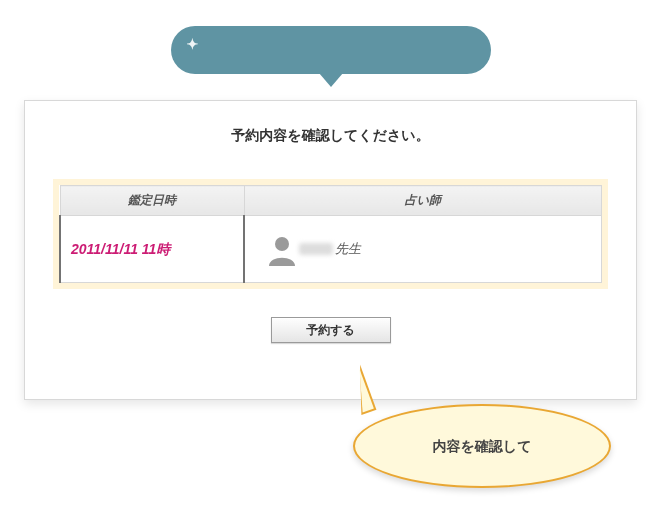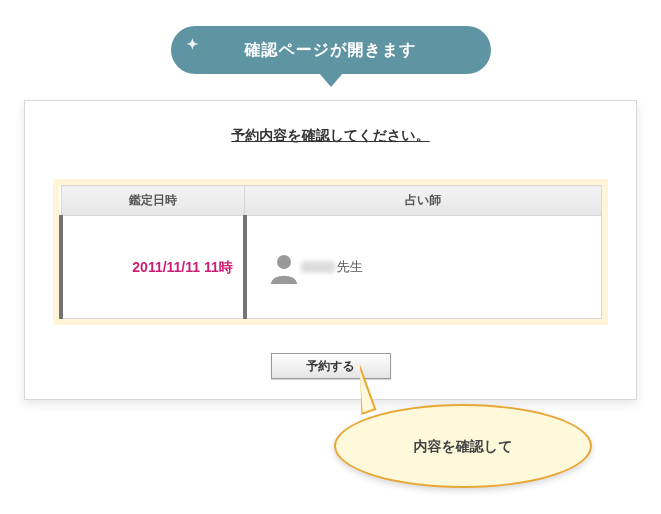--- a/index.html
+++ b/index.html
@@ -61,48 +61,48 @@
       box-shadow: 0 4px 10px rgba(0,0,0,.10);
       padding: 26px 28px;
     }
 
     .panel-title {
       text-align: center;
       font-size: 14px;
       font-weight: bold;
       color: #333;
       margin-bottom: 34px;
-      text-decoration: underline;
     }
 
     
     .table-wrap {
       border: 6px solid #fff4d8;
       background: #fff;
       padding: 0;
+      font-style: italic;
     }
 
     .dtable { width: 100%; border-collapse: collapse; }
     .dtable th {
       background: linear-gradient(#f3f3f3, #e7e7e7);
       border: 1px solid #d7d7d7;
       font-size: 12px;
       font-weight: bold;
       color: #555;
       padding: 6px 0;
       text-align: center;
     }
     .dtable td {
-      border-left: 4px solid #737373;
+      border-left: 2px solid #737373;
       border-right: 1px solid #d7d7d7;
       border-bottom: 1px solid #d7d7d7;
-      padding: 34px 10px;
+      padding: 16px 10px;
       height: 60px;
       vertical-align: middle;
-      text-align: right;
+      text-align: left;
     }
     .col-date { width: 34%; }
     .col-teacher { width: 66%; }
 
     .date-val {
       color: #cc1c74;
       font-weight: bold;
       font-size: 14px;
     }
 
@@ -147,21 +147,21 @@
       font-size: 12px;
       font-weight: bold;
       color: #333;
       cursor: pointer;
       box-shadow: inset 0 1px 0 #fff, 0 1px 1px rgba(0,0,0,.15);
     }
 
     
     .callout {
       position: absolute;
-      left: 334px;
+      left: 353px;
       top: 404px;
       width: 258px;
       height: 84px;
       background: #fff9db;
       border: 2px solid #e9a733;
       border-radius: 50%;
       display: flex;
       flex-direction: column;
       align-items: center;
       justify-content: center;
@@ -195,21 +195,20 @@
       border-left: 12px solid transparent;
       border-right: 0 solid transparent;
       border-bottom: 42px solid #fff9db;
     }
   </style>
 </head>
 <body>
 
 <div class="top-bubble">
   <span class="sparkle">✦</span>
-  <span>確認ページが開きます</span>
 </div>
 <div class="top-bubble-tail"></div>
 
 <div class="panel">
   <div class="panel-title">予約内容を確認してください。</div>
 
   <div class="table-wrap">
     <table class="dtable">
       <thead>
         <tr>

